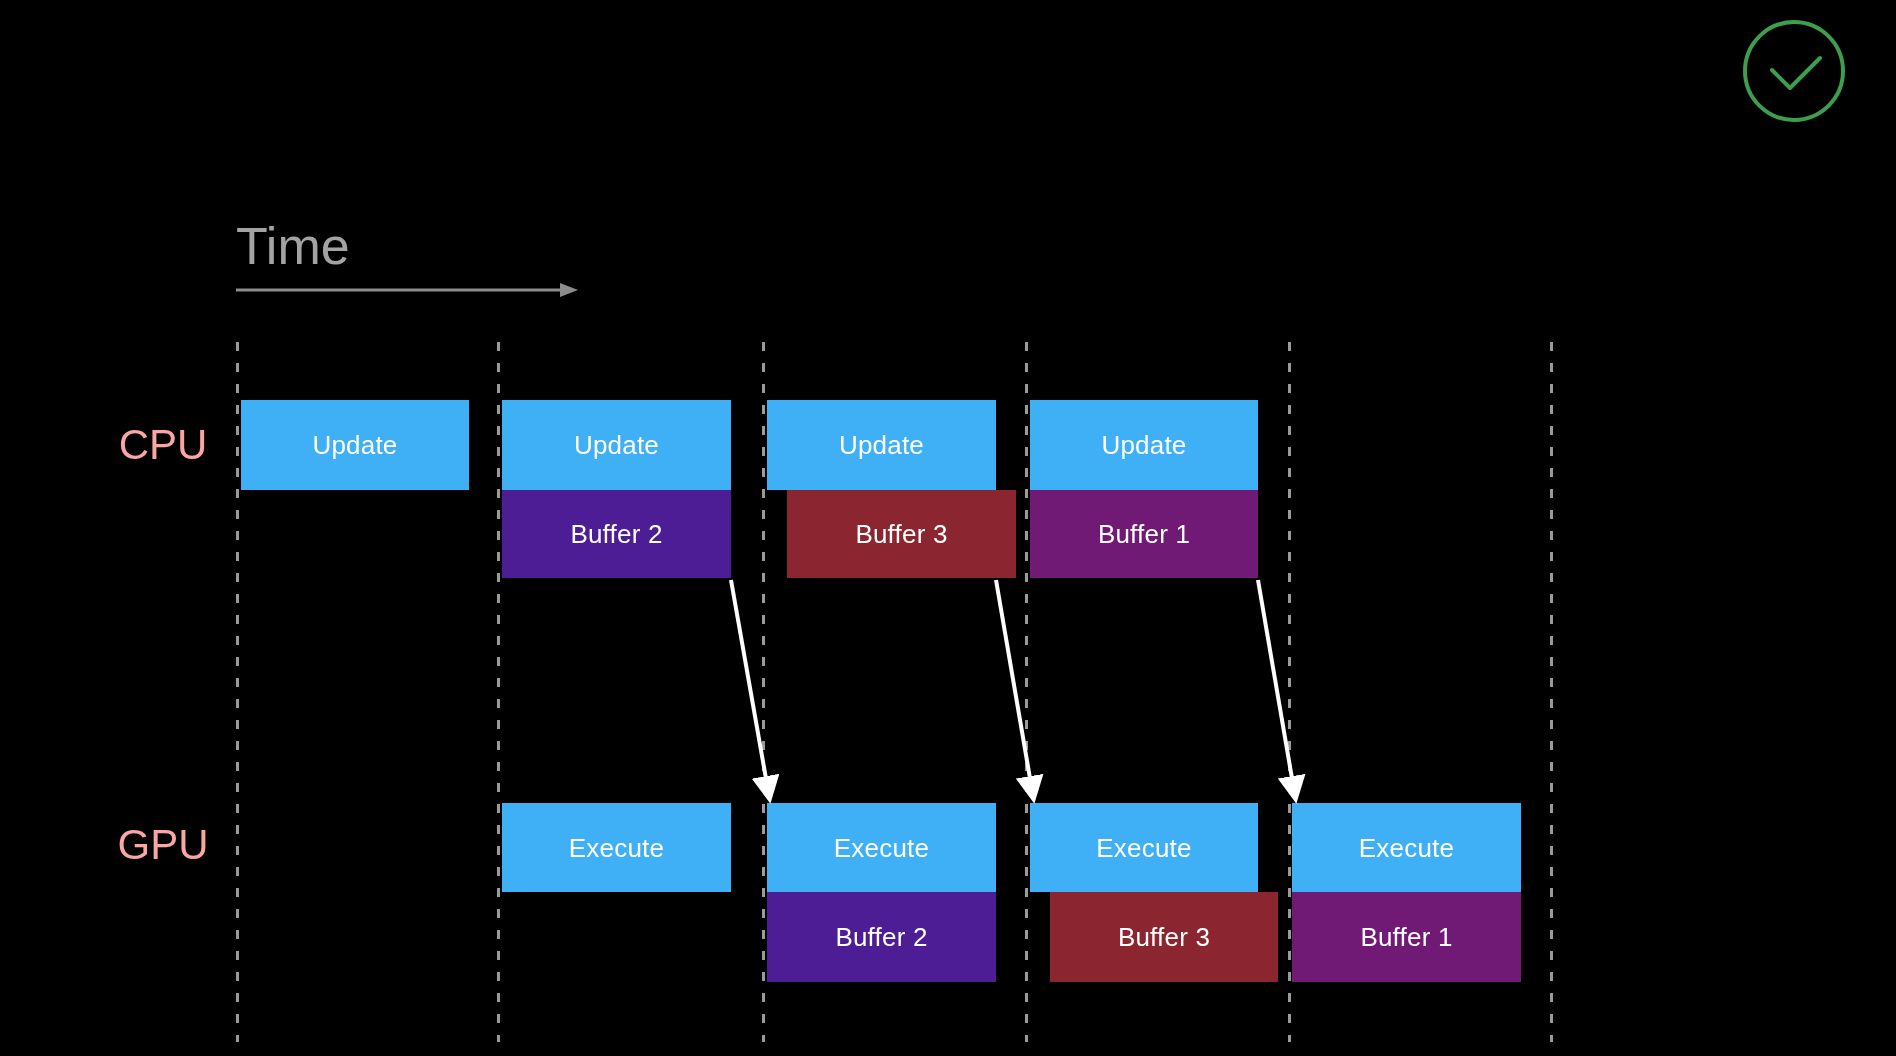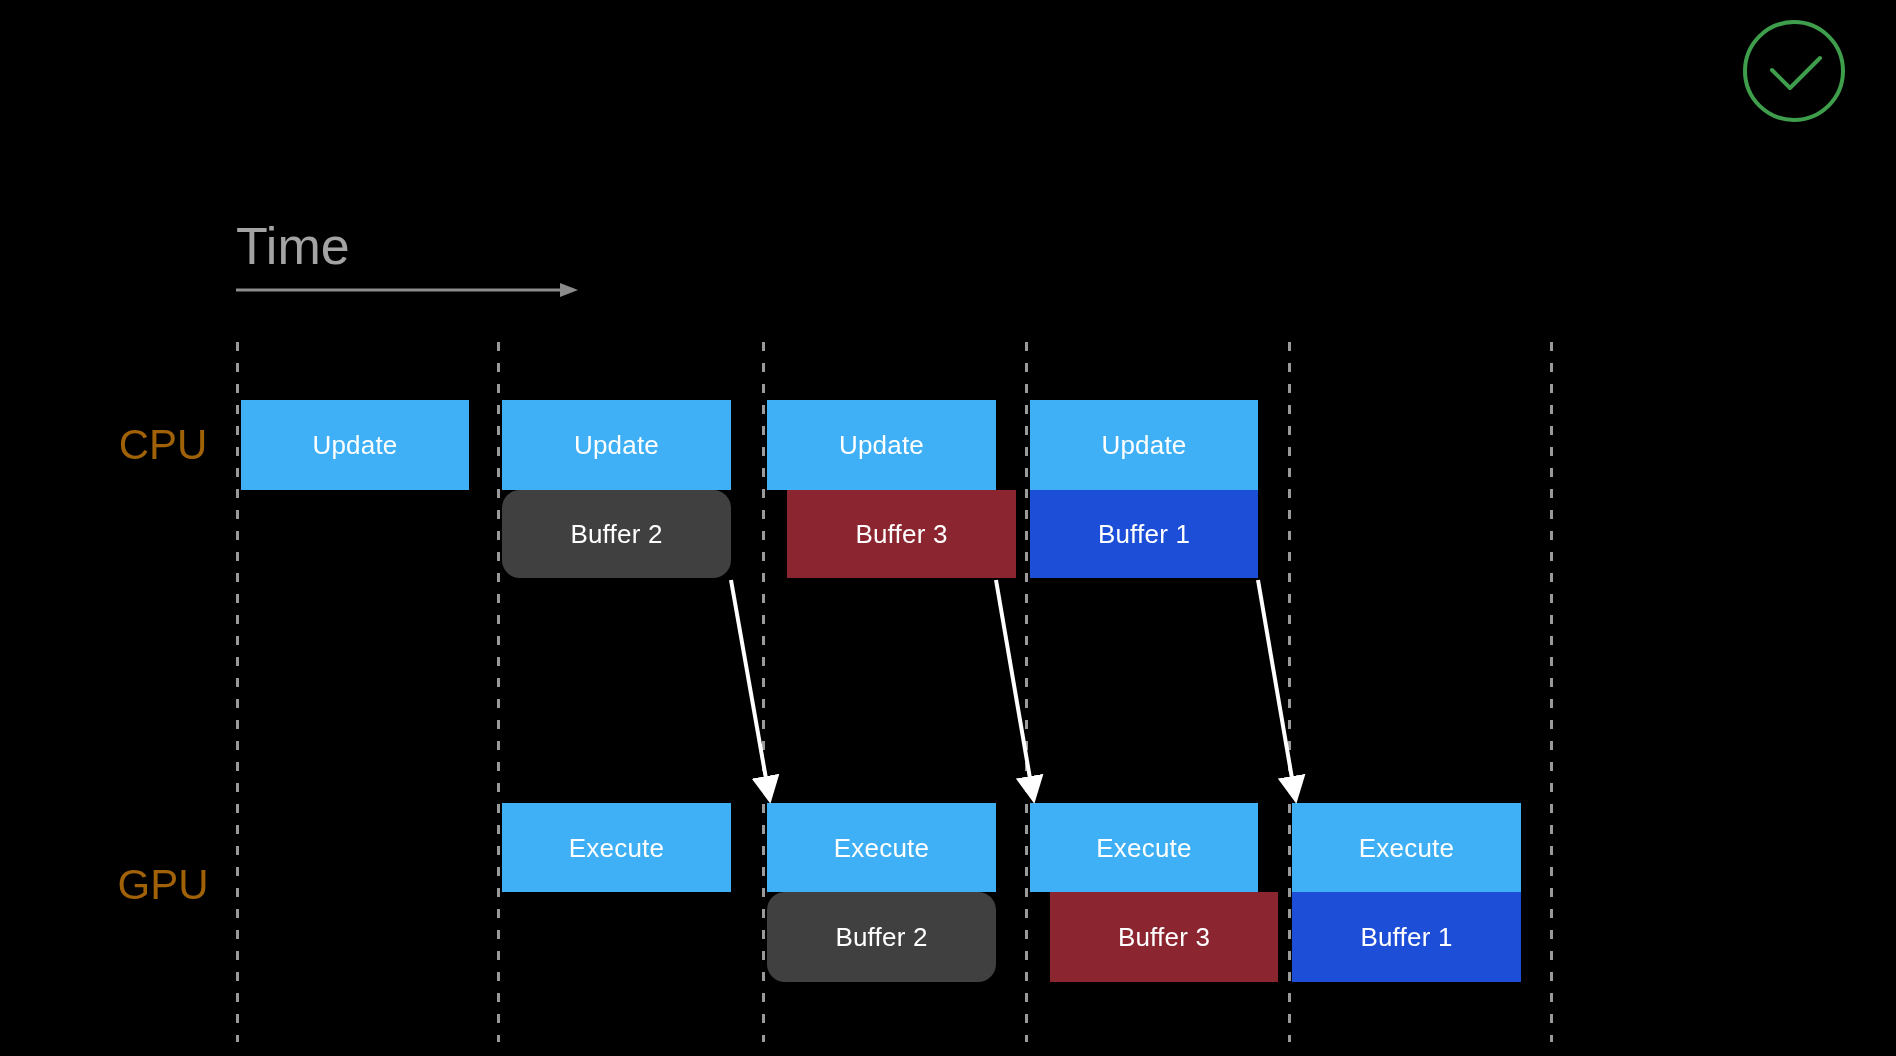--- a/index.html
+++ b/index.html
@@ -57,43 +57,43 @@
   }
 
   
   .row-label {
     position: absolute;
     left: 108px;
     width: 110px;
     text-align: center;
     font-size: 42px;
     font-weight: 300;
-    color: #a16207;
+    color: #fca5a5;
     line-height: 1;
   }
   .row-label.cpu { top: 424px; }
-  .row-label.gpu { top: 824px; margin-top: 40px; }
+  .row-label.gpu { top: 824px; }
 
   
   .blk {
     position: absolute;
     display: flex;
     align-items: center;
     justify-content: center;
     color: #ffffff;
     font-size: 26px;
     font-weight: 400;
     letter-spacing: 0.2px;
     line-height: 1;
     white-space: nowrap;
   }
   .blk.task  { background: #3fb0f5; }
-  .blk.buf-green { background: #404040; border-radius: 18px; }
+  .blk.buf-green { background: #4c1d95; }
   .blk.buf-red   { background: #8b2630; margin-left: 20px; }
-  .blk.buf-blue  { background: #1d4ed8; }
+  .blk.buf-blue  { background: #701a75; }
 
   
   .arrow-layer {
     position: absolute;
     left: 0; top: 0;
     width: 1896px; height: 1056px;
     pointer-events: none;
   }
 </style>
 </head>

